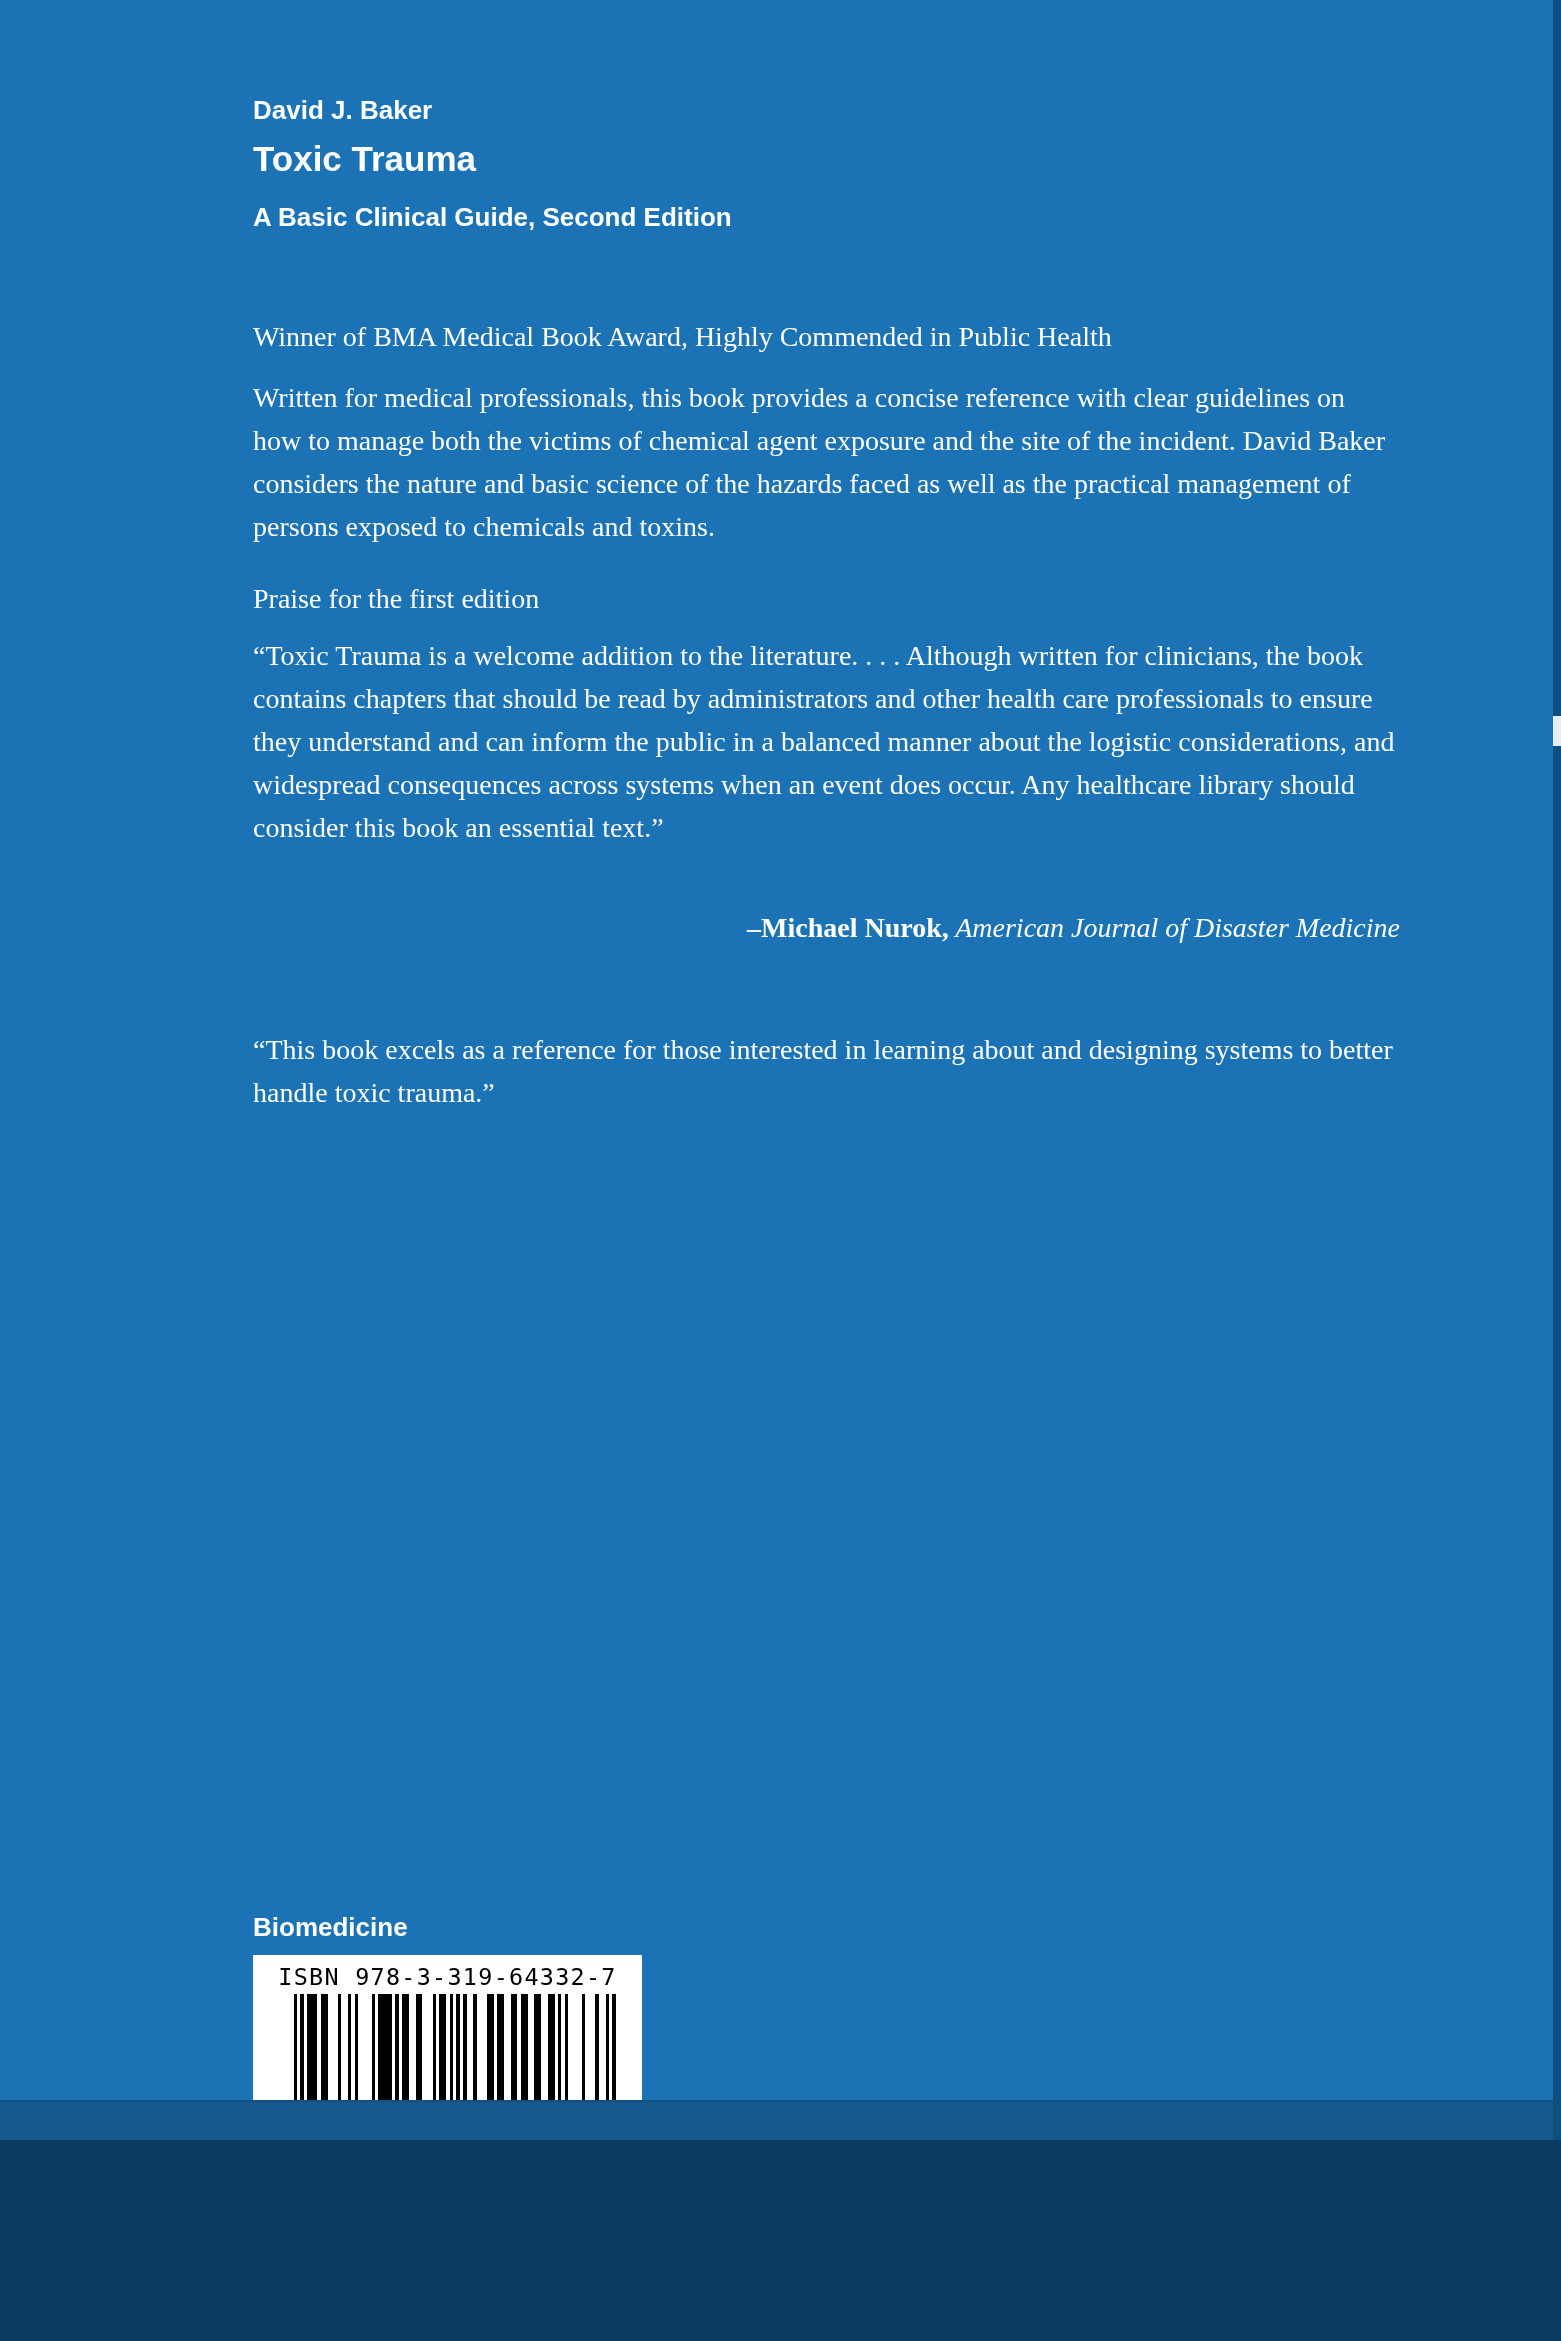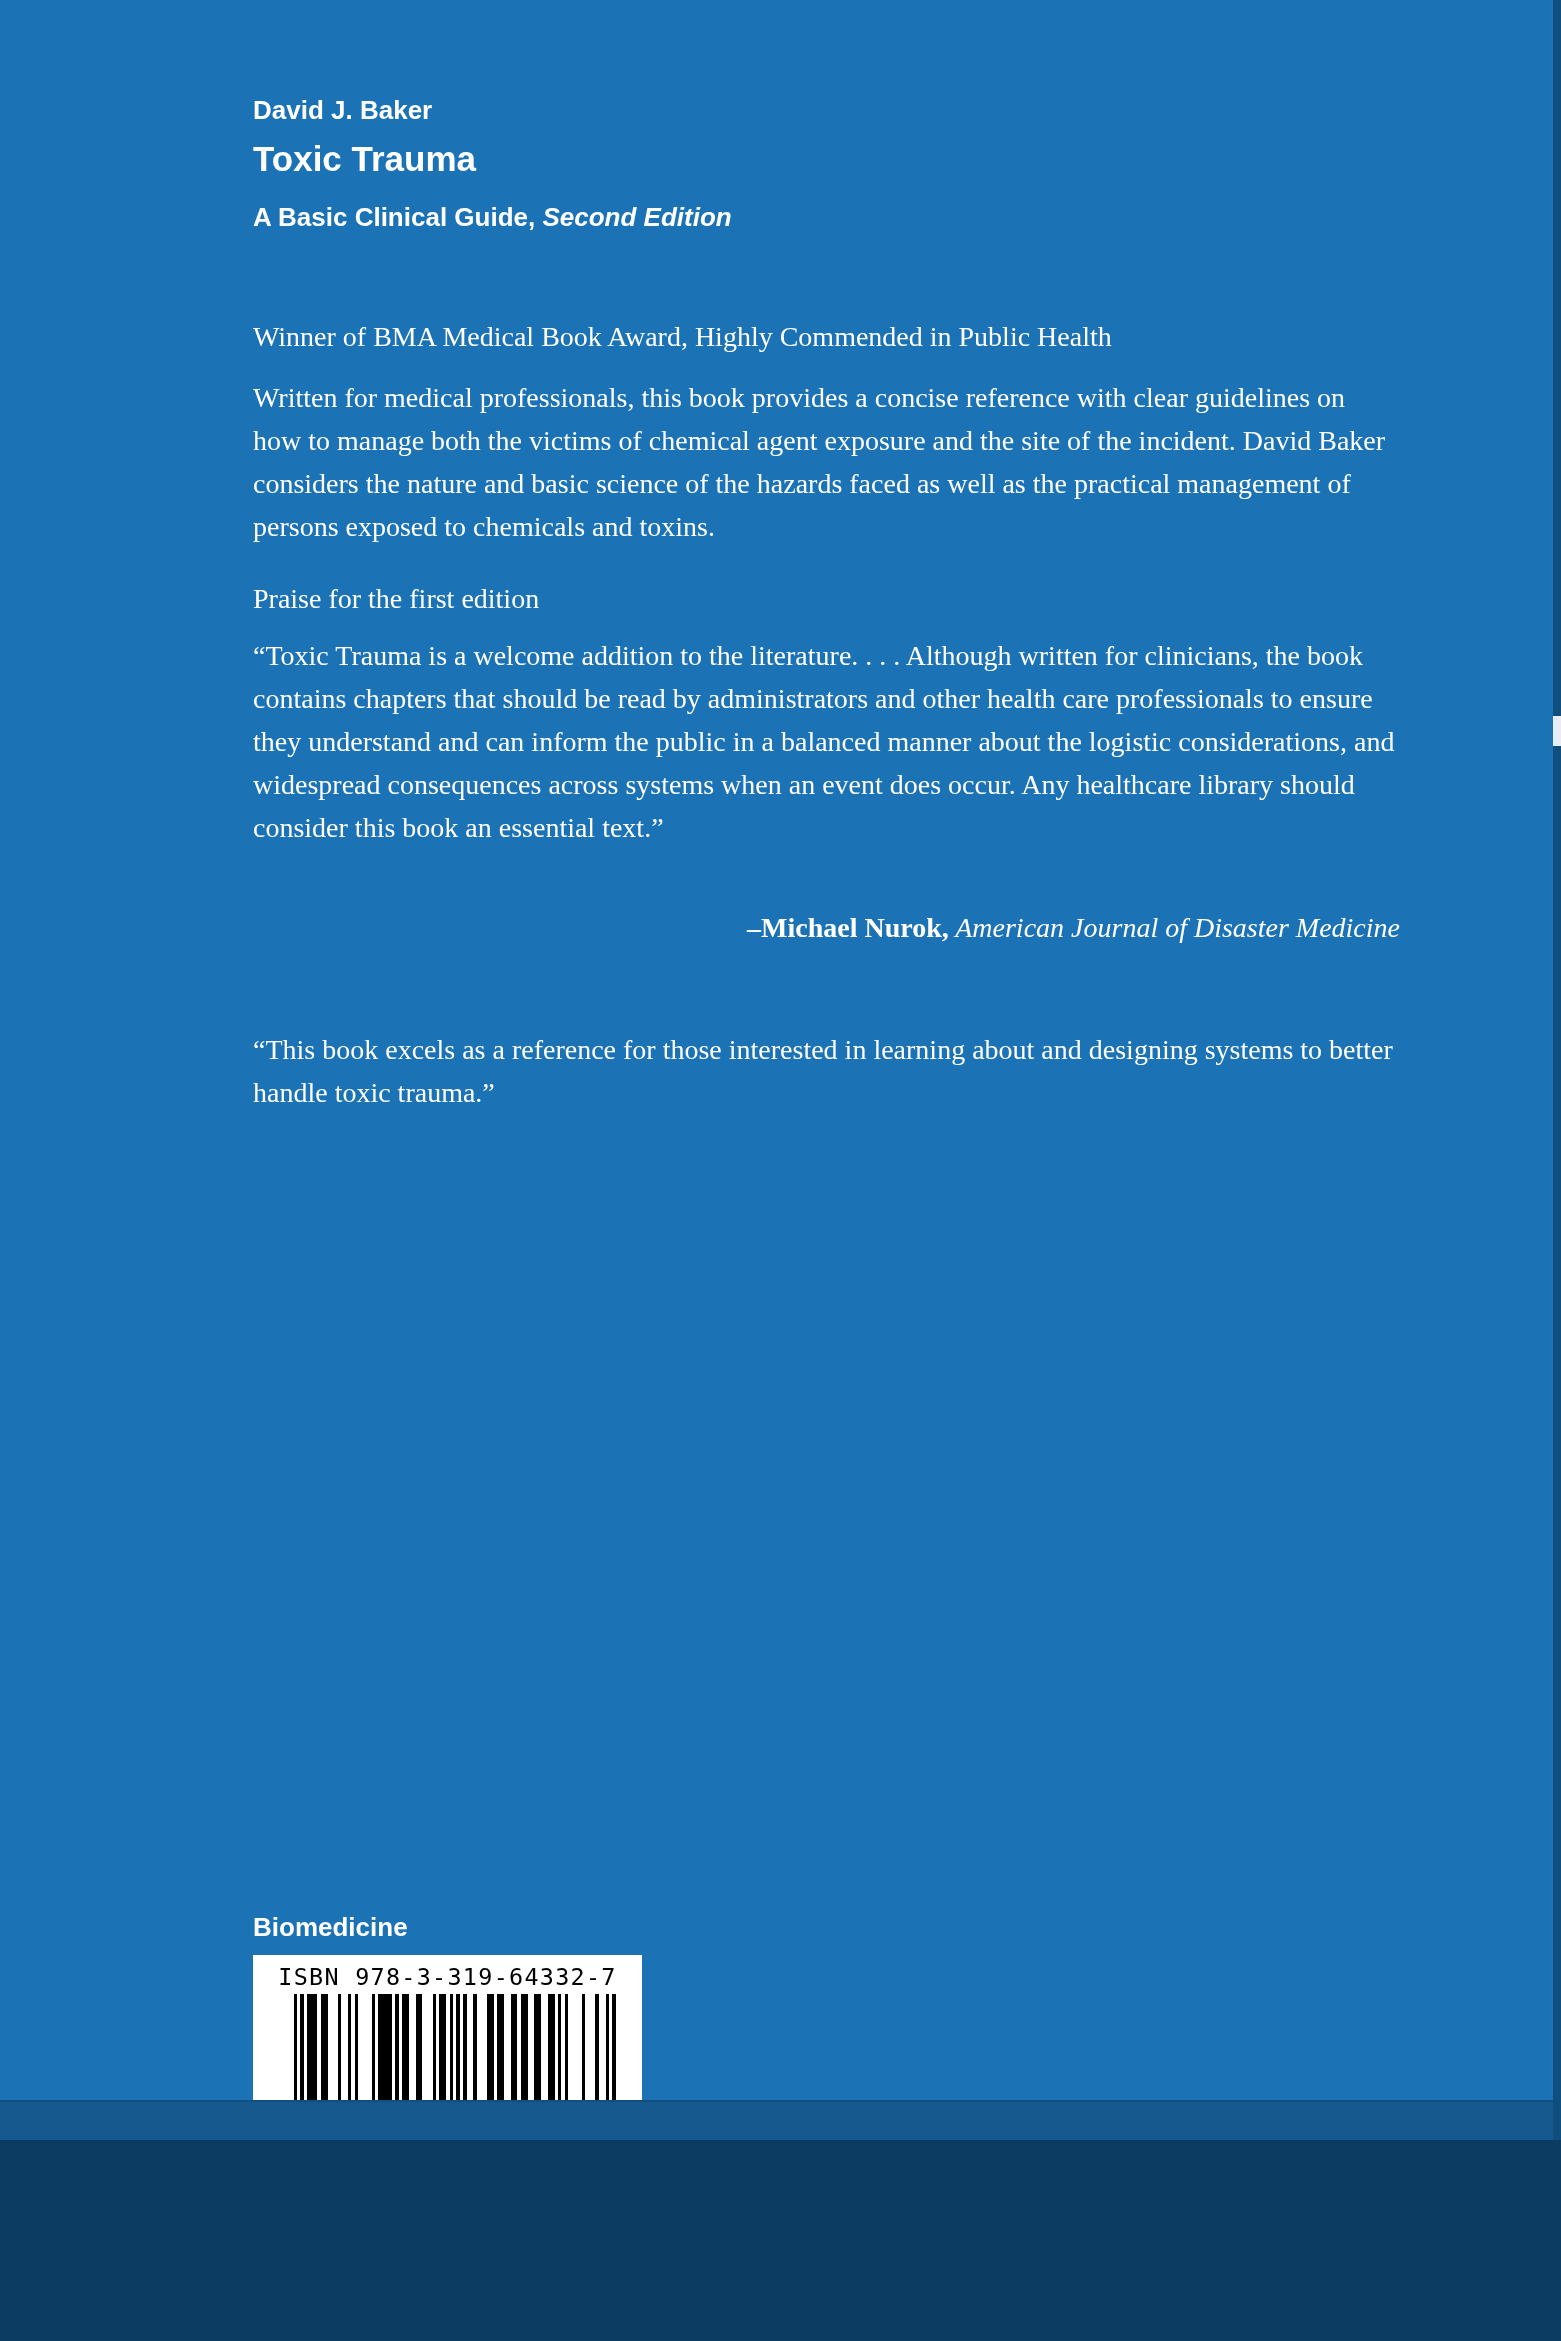--- a/index.html
+++ b/index.html
@@ -27,21 +27,21 @@
   .title{
     position:absolute;left:253px;top:139px;
     font-family:"Liberation Sans", sans-serif;
     font-weight:700;font-size:35px;line-height:40px;
   }
   .subtitle{
     position:absolute;left:253px;top:202px;
     font-family:"Liberation Sans", sans-serif;
     font-weight:700;font-size:26px;line-height:31px;
   }
-  .subtitle .it{font-style:italic;}
+  .subtitle .it{}
   
   .col{
     position:absolute;left:253px;width:1147px;
     font-size:28px;line-height:43px;
   }
   .award{top:315px;}
   .desc{top:376px;}
   .praise-h{top:577px;}
   .quote1{top:634px;}
   .attr{text-align:right;}

